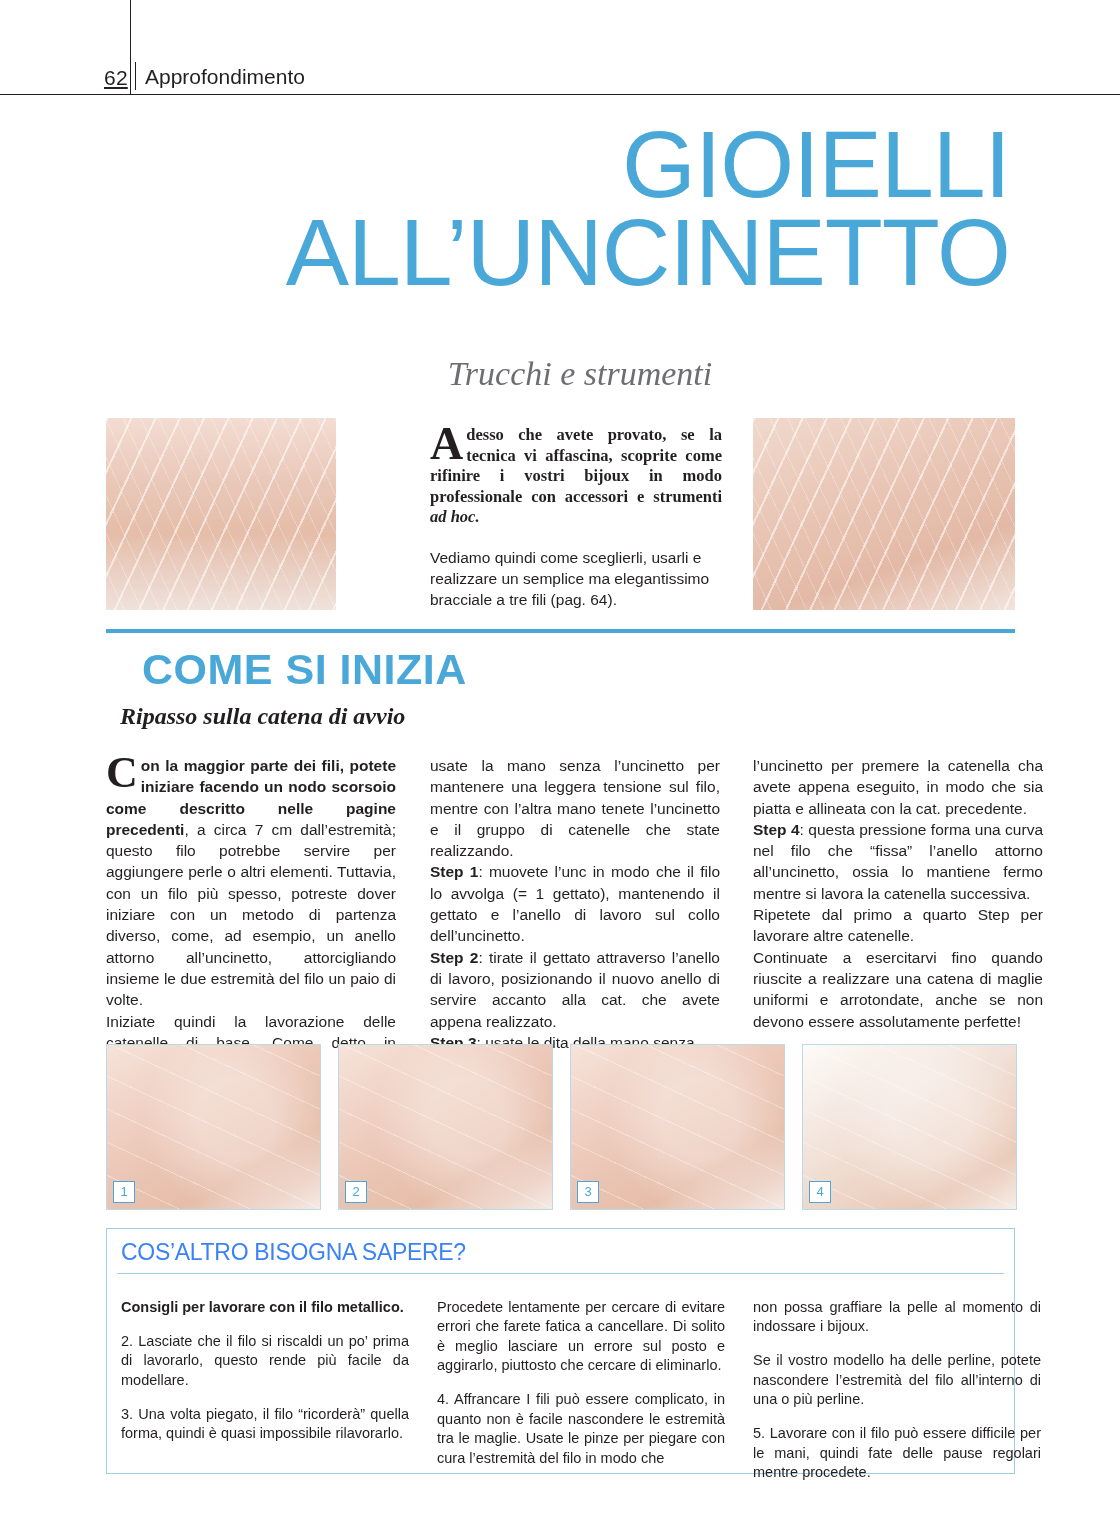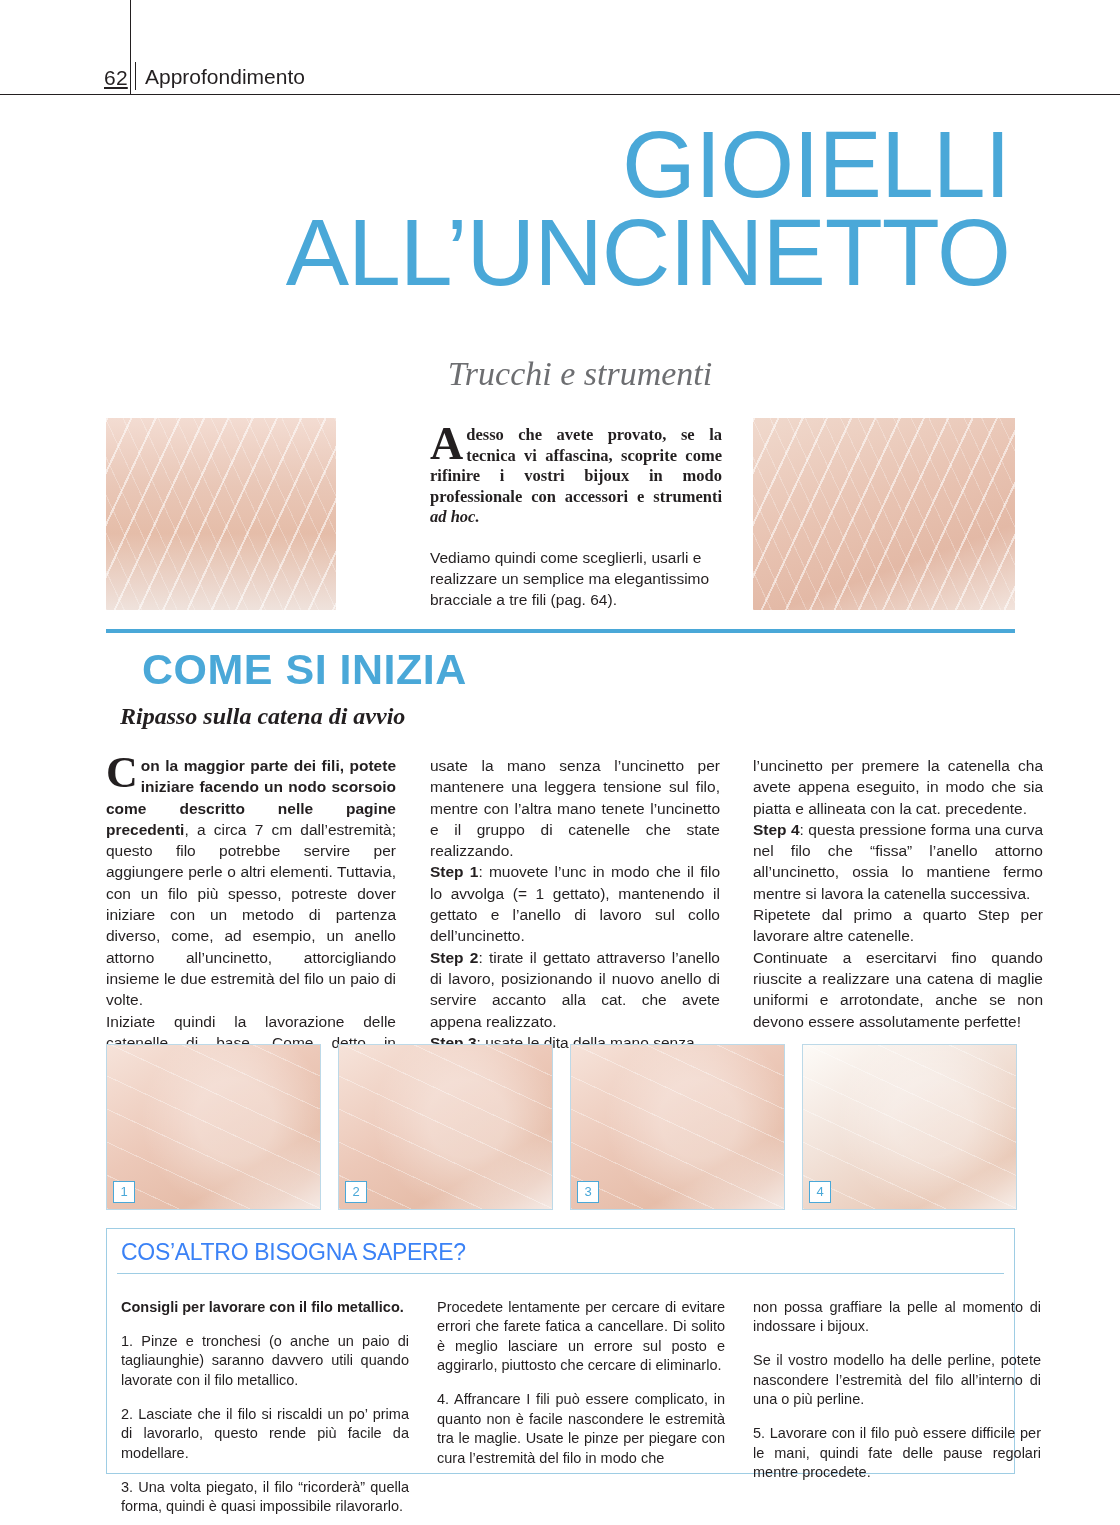--- a/index.html
+++ b/index.html
@@ -265,21 +265,20 @@
     <div class="stepnum">4</div>
   </div>
 </div>
 
 <div class="box">
   <div class="box-title">COS’ALTRO BISOGNA SAPERE?</div>
   <div class="box-rule"></div>
 
   <div class="boxcol bc1">
     <p class="b">Consigli per lavorare con il filo metallico.</p>
-    <p>1. Pinze e tronchesi (o anche un paio di tagliaunghie) saranno davvero utili quando lavorate con il filo metallico.</p>
     <p>2. Lasciate che il filo si riscaldi un po’ prima di lavorarlo, questo rende più facile da modellare.</p>
     <p>3. Una volta piegato, il filo “ricorderà” quella forma, quindi è quasi impossibile rilavorarlo.</p>
   </div>
 
   <div class="boxcol bc2">
     <p>Procedete lentamente per cercare di evitare errori che farete fatica a cancellare. Di solito è meglio lasciare un errore sul posto e aggirarlo, piuttosto che cercare di eliminarlo.</p>
     <p>4. Affrancare I fili può essere complicato, in quanto non è facile nascondere le estremità tra le maglie. Usate le pinze per piegare con cura l’estremità del filo in modo che</p>
   </div>
 
   <div class="boxcol bc3">

